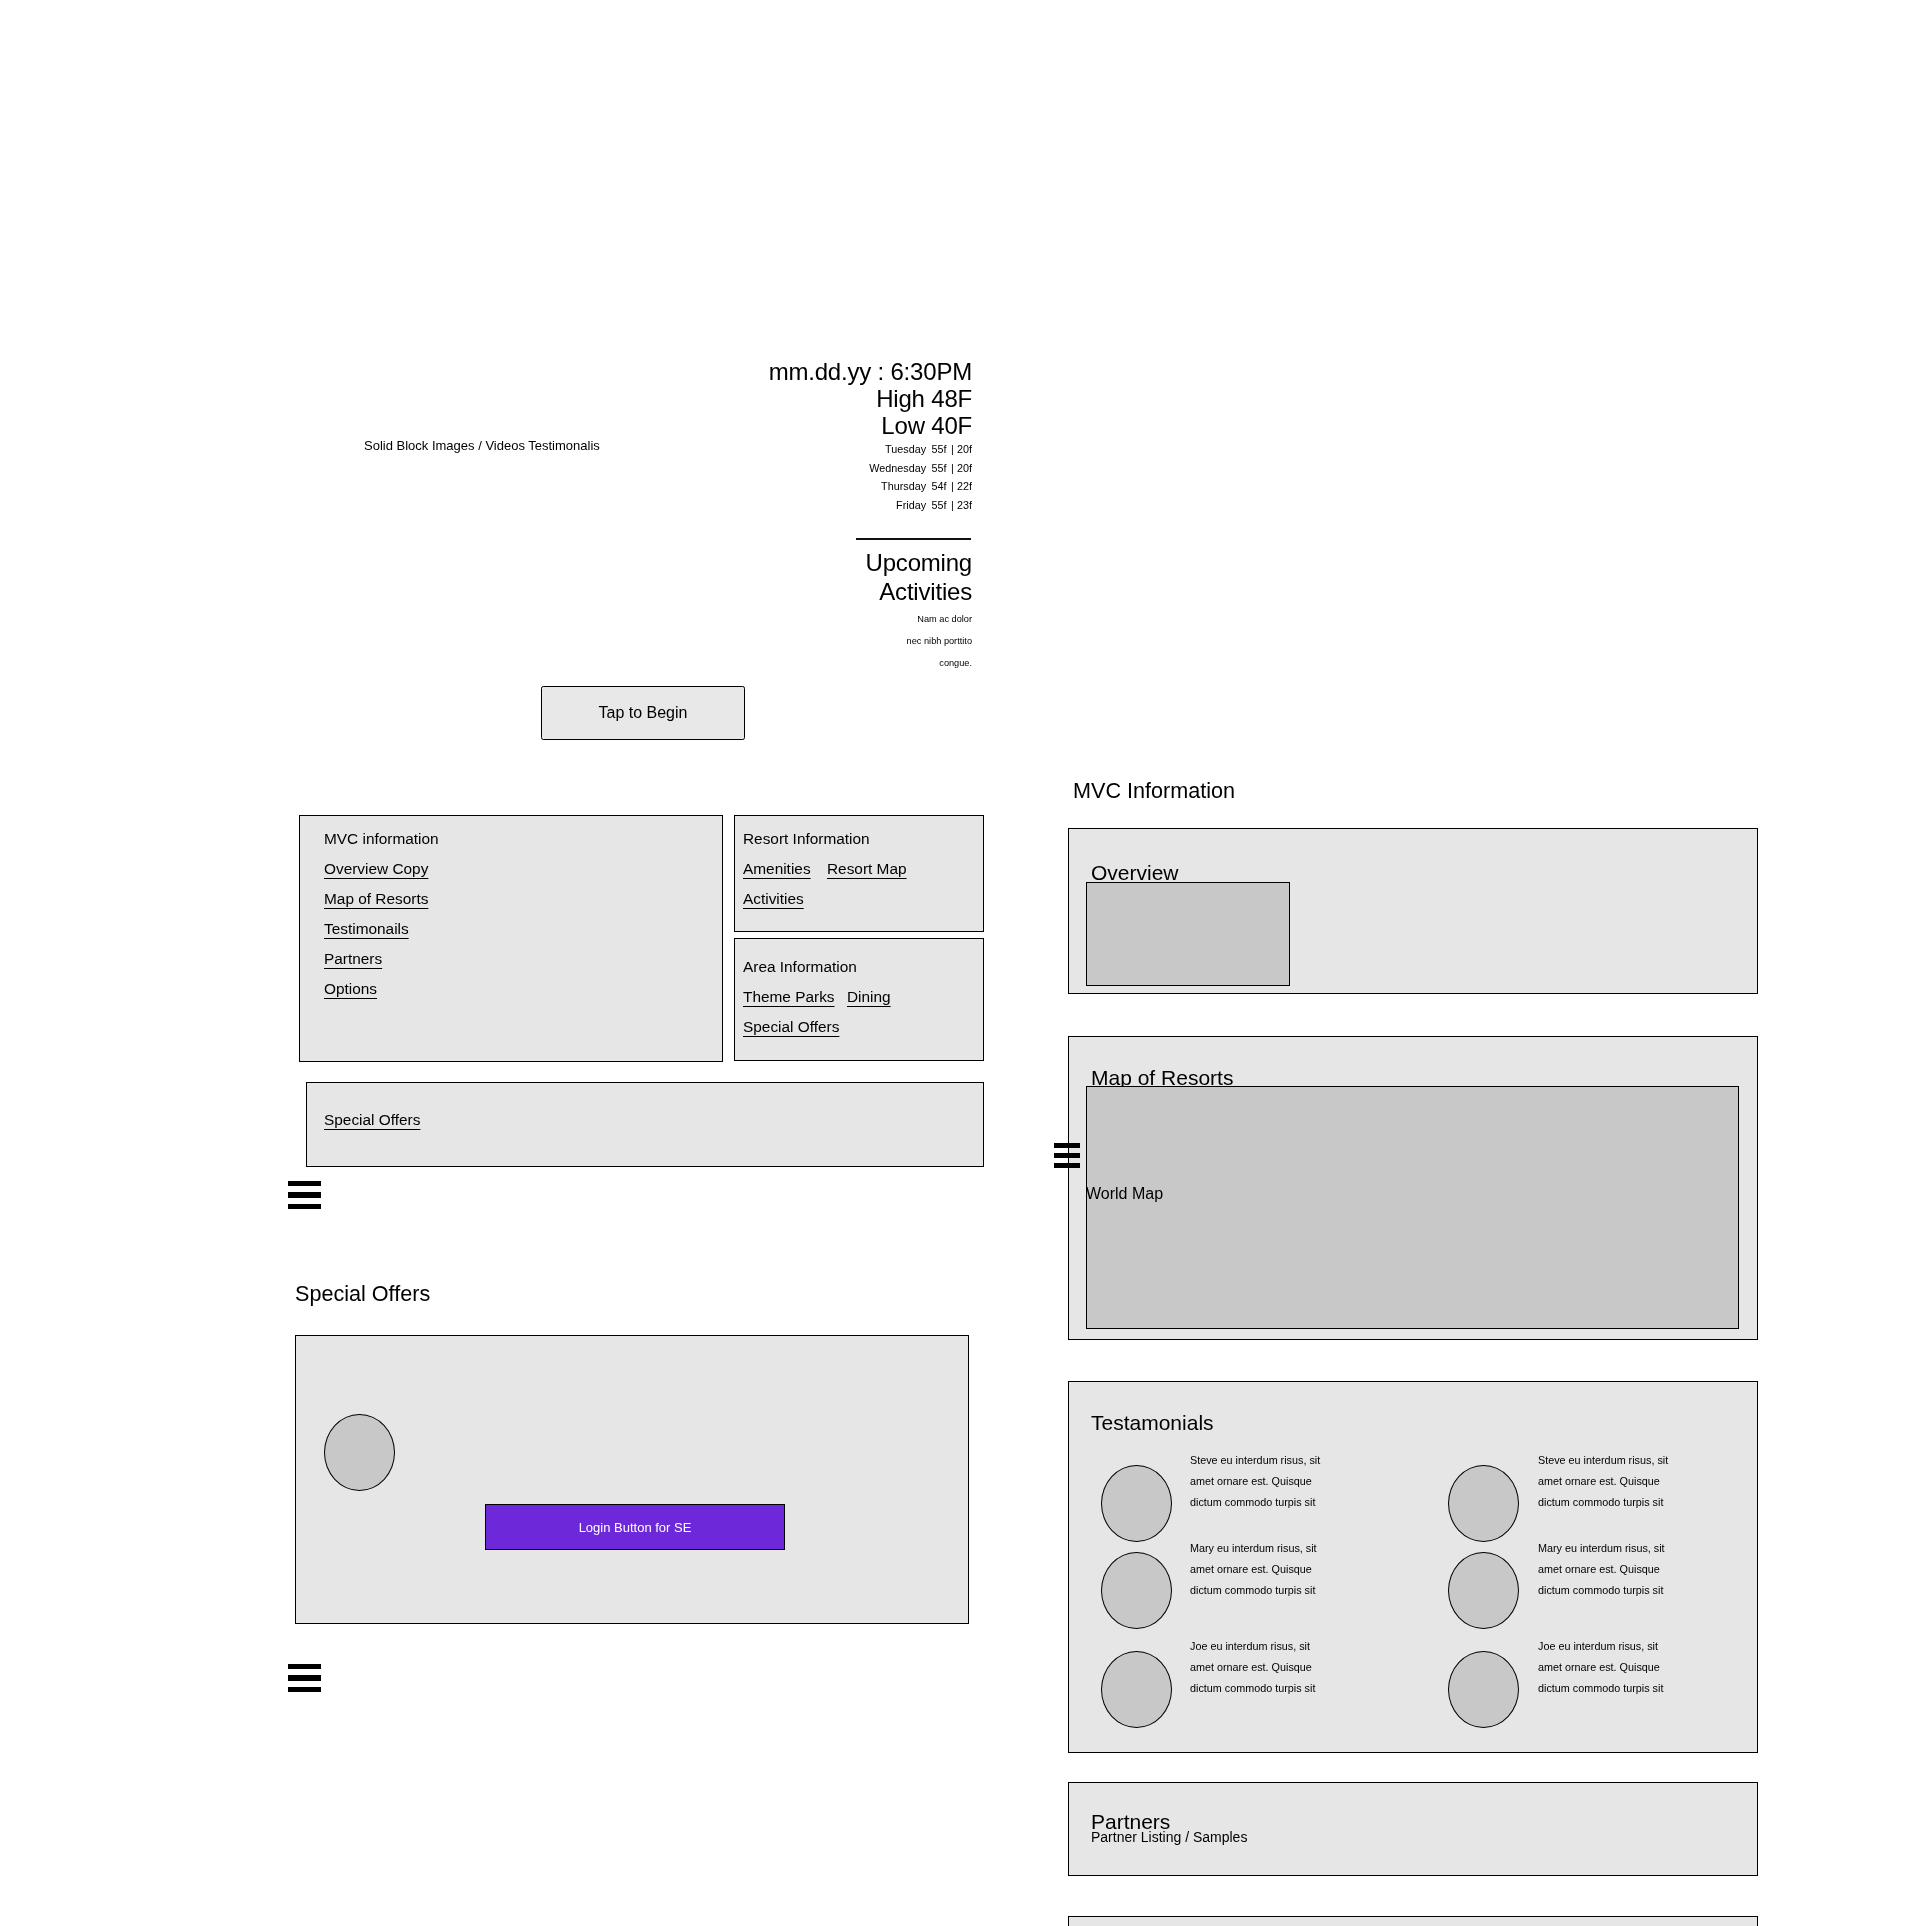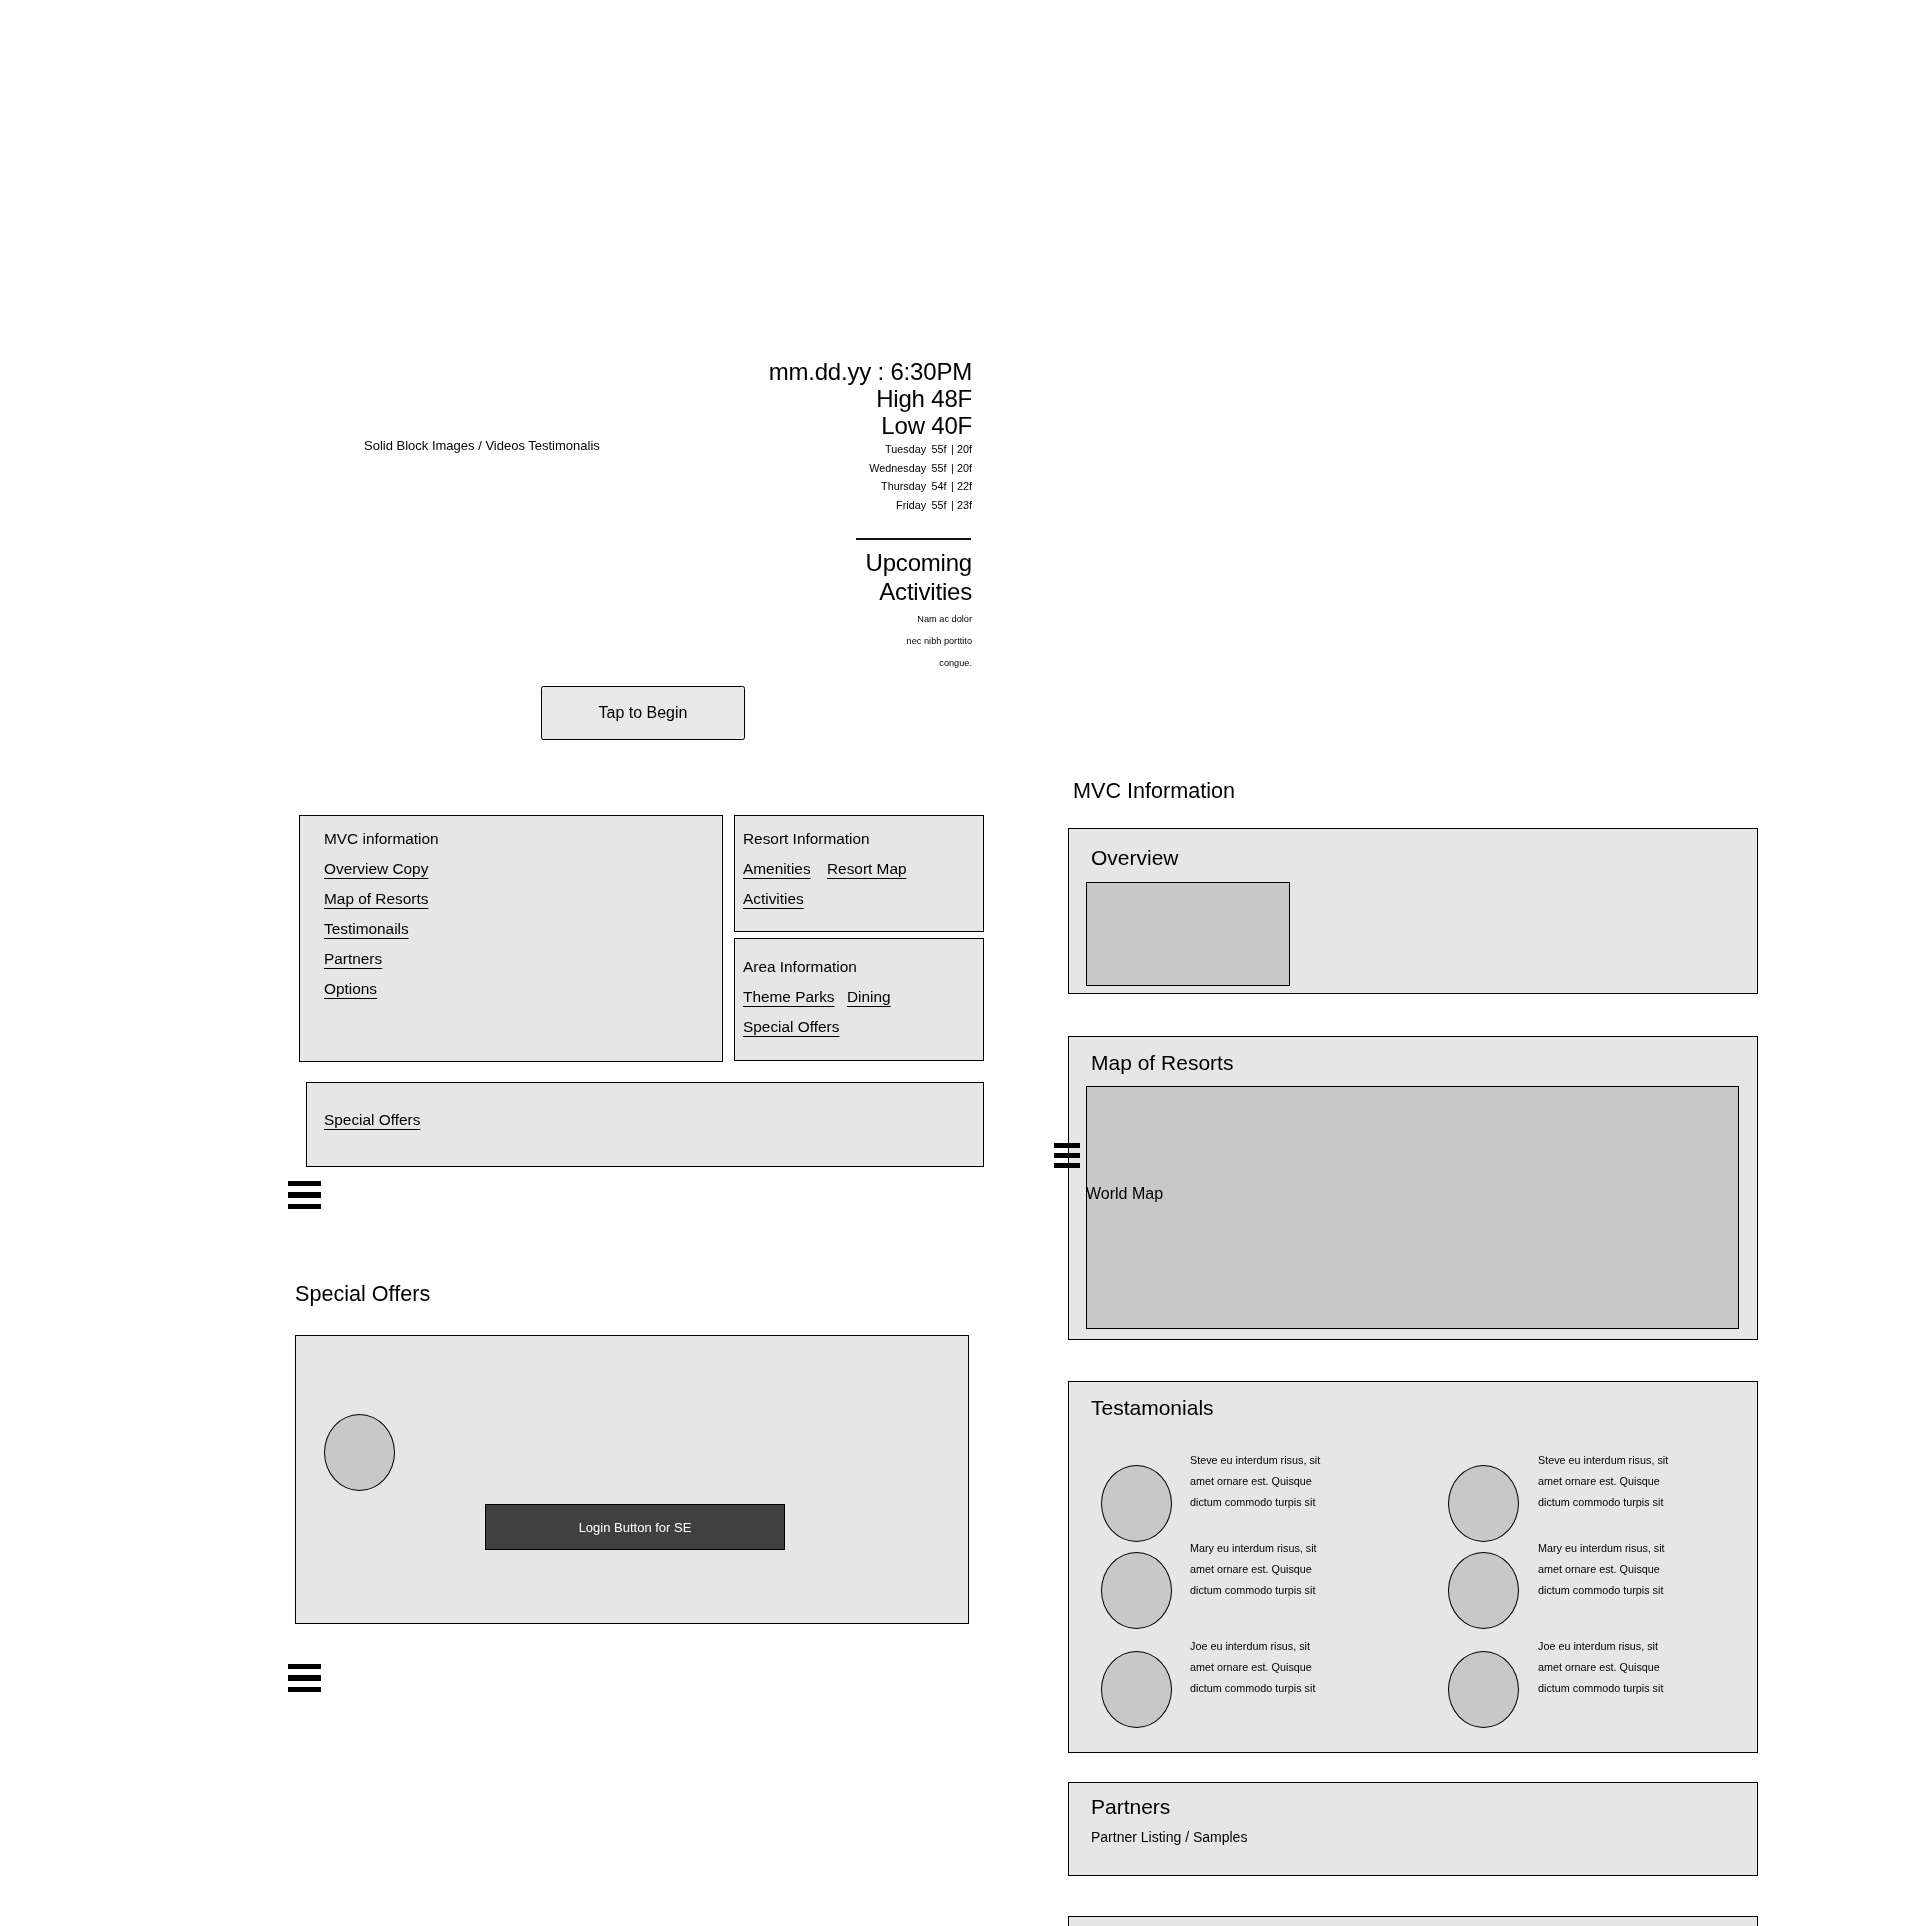--- a/index.html
+++ b/index.html
@@ -119,20 +119,21 @@
     position: absolute;
     font-size: 21.6px;
     line-height: 25px;
     white-space: nowrap;
   }
   .panel-h {
     position: absolute;
     font-size: 21px;
     line-height: 24px;
     white-space: nowrap;
+    margin-top: 15px;
   }
   .panel-sub {
     position: absolute;
     font-size: 14px;
     line-height: 17px;
     white-space: nowrap;
   }
   .body-copy {
     position: absolute;
     font-size: 11.6px;
@@ -157,21 +158,21 @@
     position: absolute;
     background: #c8c8c8;
     border: 1.9px solid #000000;
     border-radius: 50%;
     box-sizing: border-box;
   }
 
   
   .login-btn {
     position: absolute;
-    background: #404040;
+    background: #6d28d9;
     border: 1.9px solid #000000;
     box-sizing: border-box;
     display: flex;
     align-items: center;
     justify-content: center;
     color: #ffffff;
     font-size: 13px;
   }
 
   .world-map-label {

